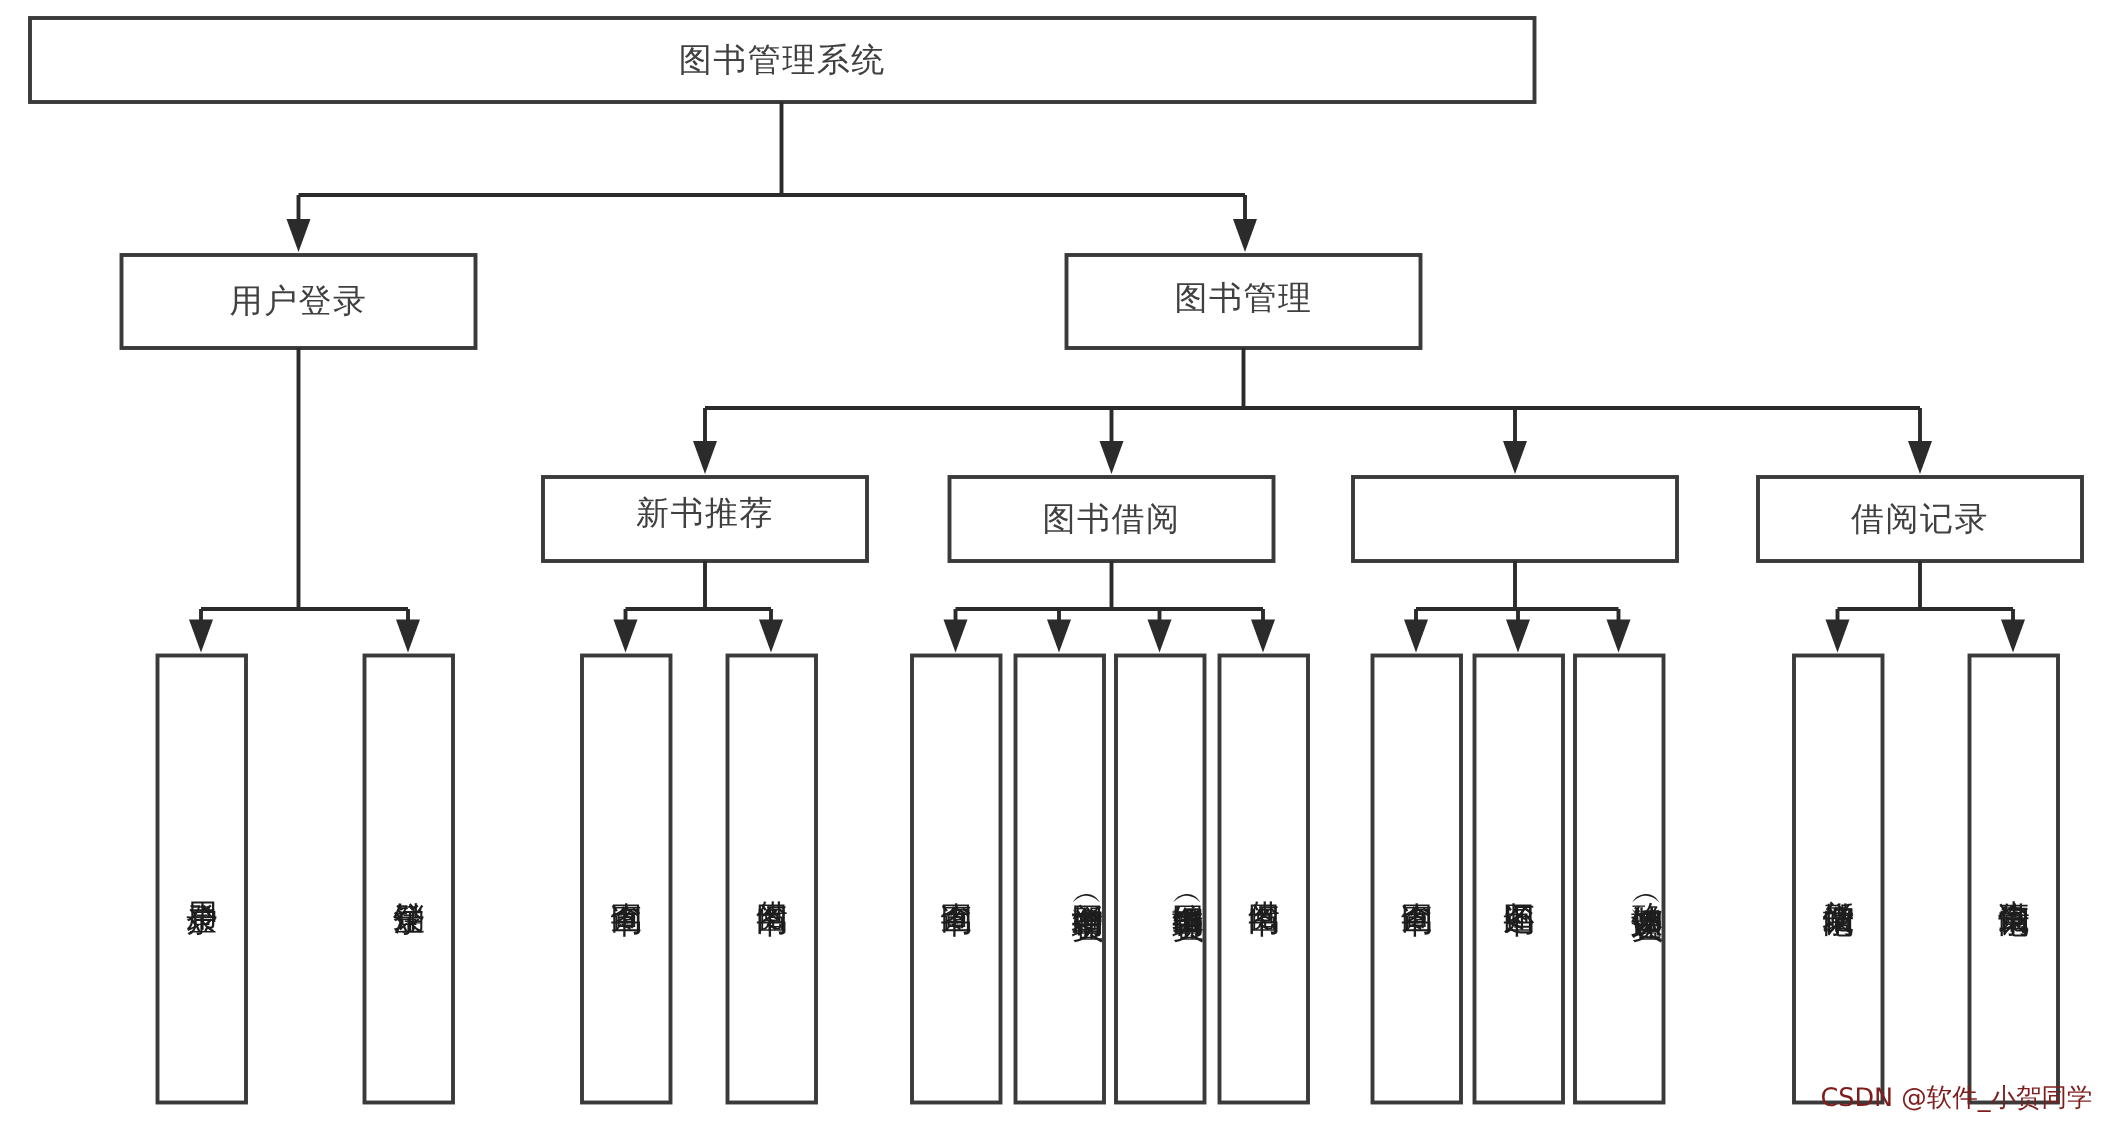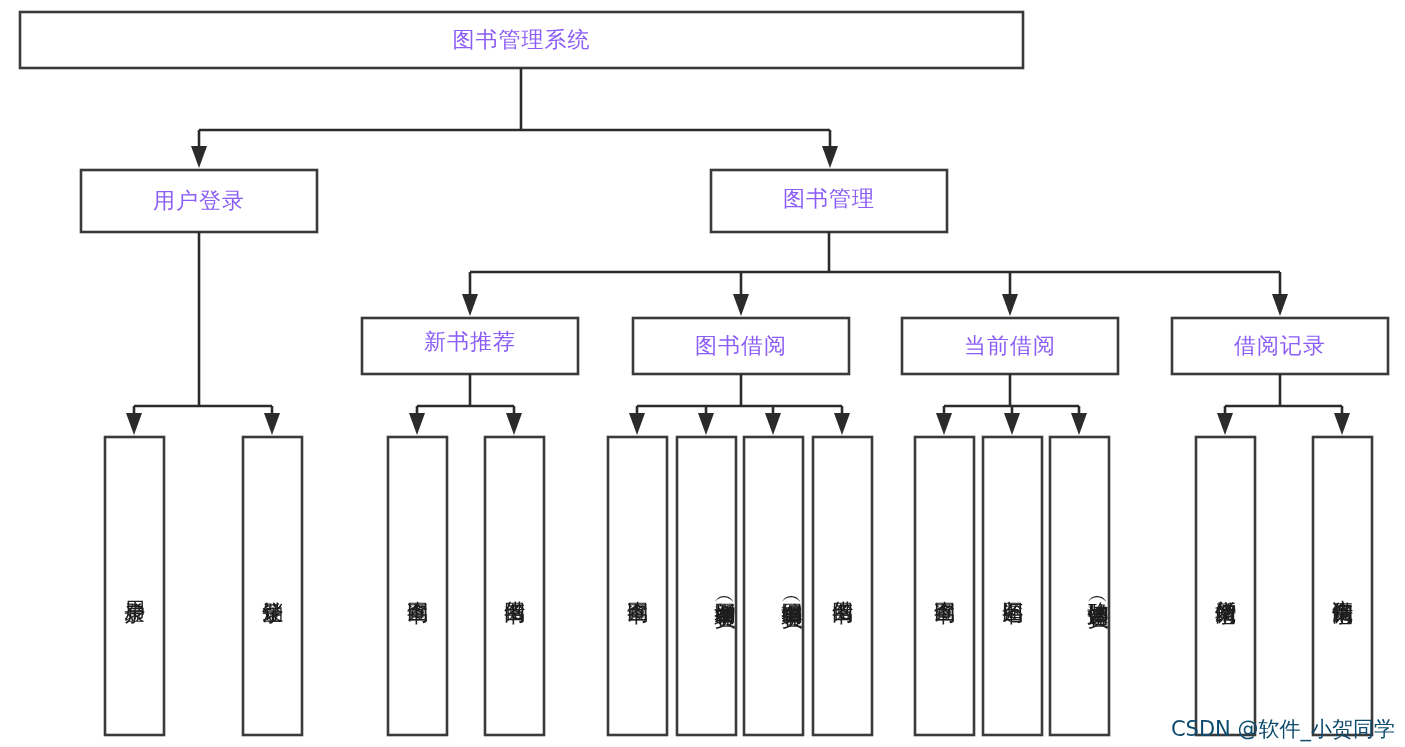--- a/index.html
+++ b/index.html
@@ -56,32 +56,32 @@
     white-space: nowrap;
     pointer-events: none;
     font-family: "DejaVu Sans", "Liberation Sans", sans-serif;
   }
   .hlabel-wrap {
     position: absolute;
     display: flex;
     align-items: center;
     justify-content: center;
     font-size: 22px;
-    color: #8b5cf6;
+    color: #404040;
     letter-spacing: 1px;
     white-space: nowrap;
     pointer-events: none;
     font-family: Liberation Mono, monospace;
   }
   .watermark {
     position: absolute;
     right: 10px;
     bottom: 4px;
-    font-size: 21px;
-    color: #0c4a6e;
+    font-size: 17px;
+    color: #7f1d1d;
     font-family: "DejaVu Sans", "Liberation Sans", sans-serif;
     white-space: nowrap;
     pointer-events: none;
   }
 </style>
 </head>
 <body>
 
 <div id="diagram-root">
 
@@ -190,21 +190,20 @@
 
   </svg>
 
   <div class="hlabel-wrap" style="left:20px; top:12px; width:1003px; height:56px;">图书管理系统</div>
 
   <div class="hlabel-wrap" style="left:81px; top:170px; width:236px; height:62px;">用户登录</div>
   <div class="hlabel-wrap" style="left:711px; top:170px; width:236px; height:58px;">图书管理</div>
 
   <div class="hlabel-wrap" style="left:362px; top:318px; width:216px; height:48px;">新书推荐</div>
   <div class="hlabel-wrap" style="left:633px; top:318px; width:216px; height:56px;">图书借阅</div>
-  <div class="hlabel-wrap" style="left:902px; top:318px; width:216px; height:56px;">当前借阅</div>
   <div class="hlabel-wrap" style="left:1172px; top:318px; width:216px; height:56px;text-align:right;">借阅记录</div>
 
   <div class="vlabel-wrap" style="left:105px; top:437px; width:59px; height:298px;">用户登录</div>
   <div class="vlabel-wrap" style="left:243px; top:437px; width:59px; height:298px;">注销登录</div>
 
   <div class="vlabel-wrap" style="left:388px; top:437px; width:59px; height:298px;">查询图书</div>
   <div class="vlabel-wrap" style="left:485px; top:437px; width:59px; height:298px;">借阅图书</div>
 
   <div class="vlabel-wrap" style="left:608px; top:437px; width:59px; height:298px;">查询图书</div>
   <div class="vlabel-wrap" style="left:677px; top:437px; width:59px; height:298px; align-items:flex-start; padding-top:6px; box-sizing:border-box;">新增图书（管理员）</div>

